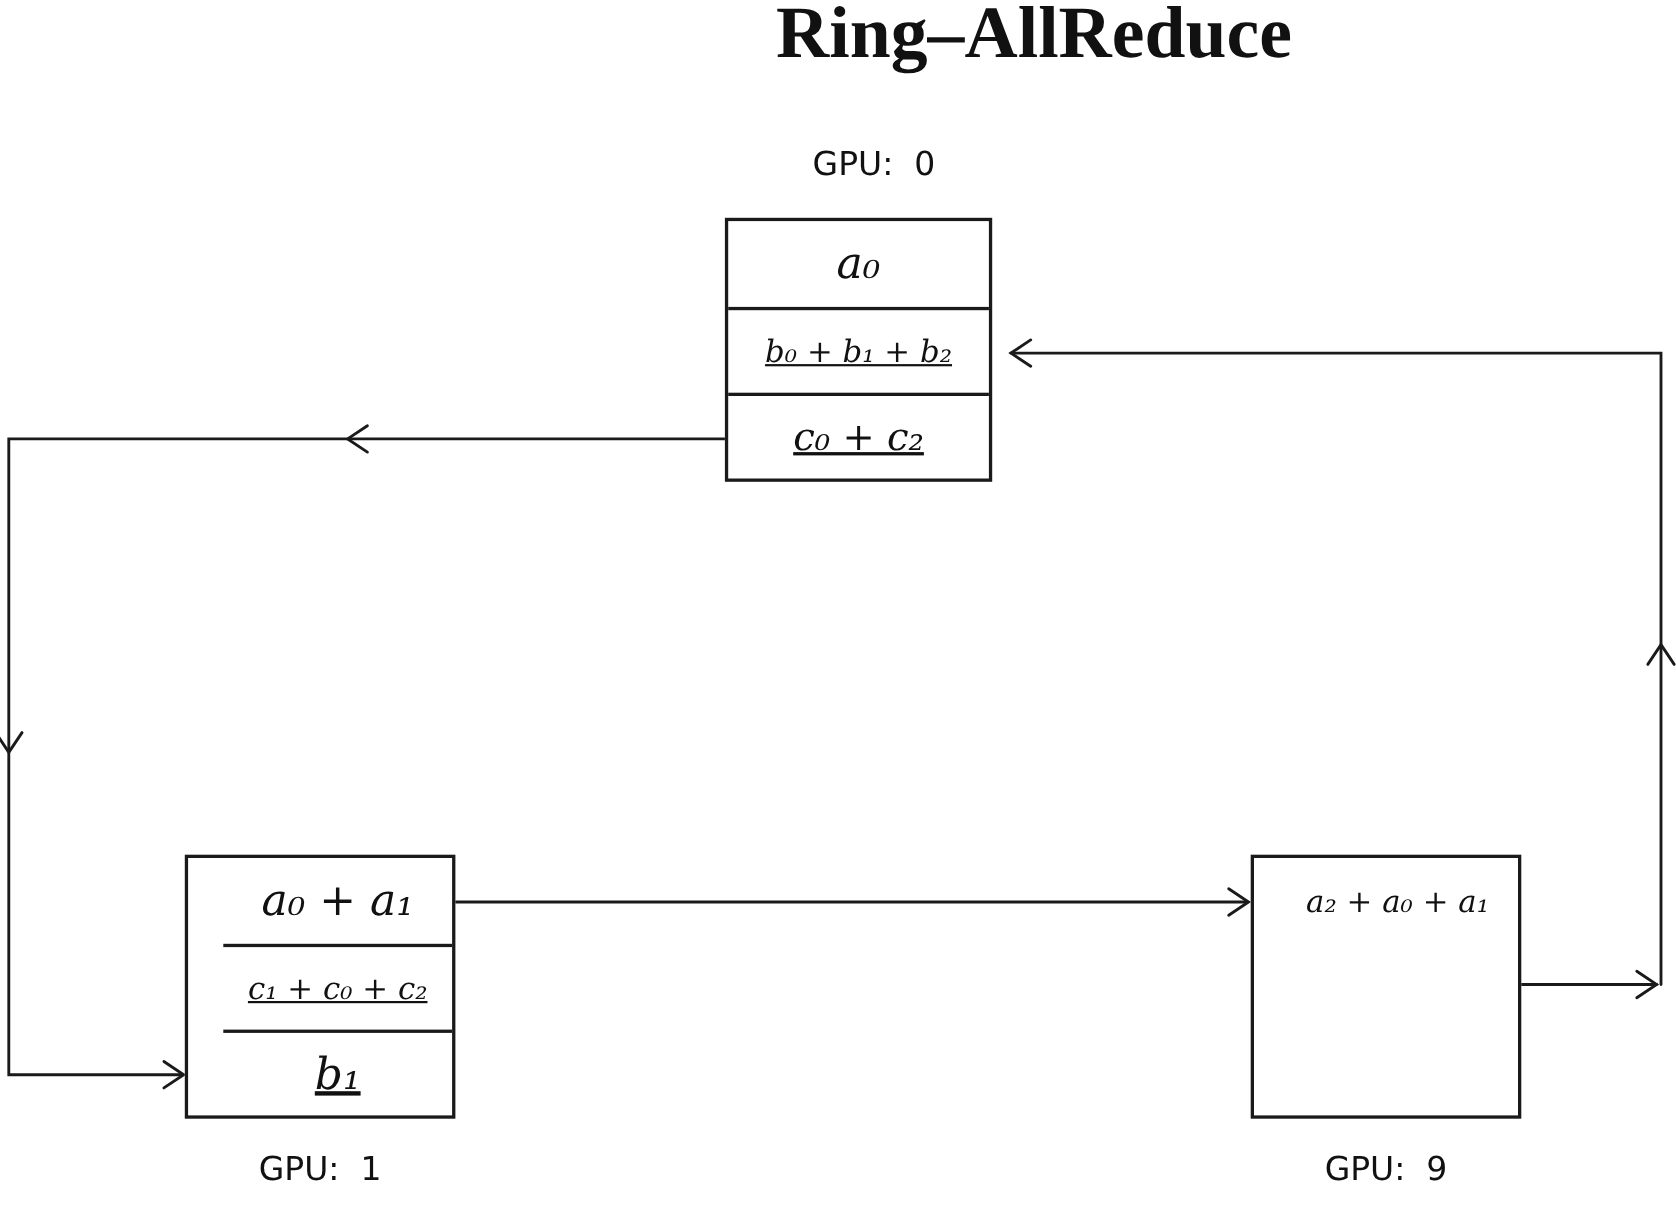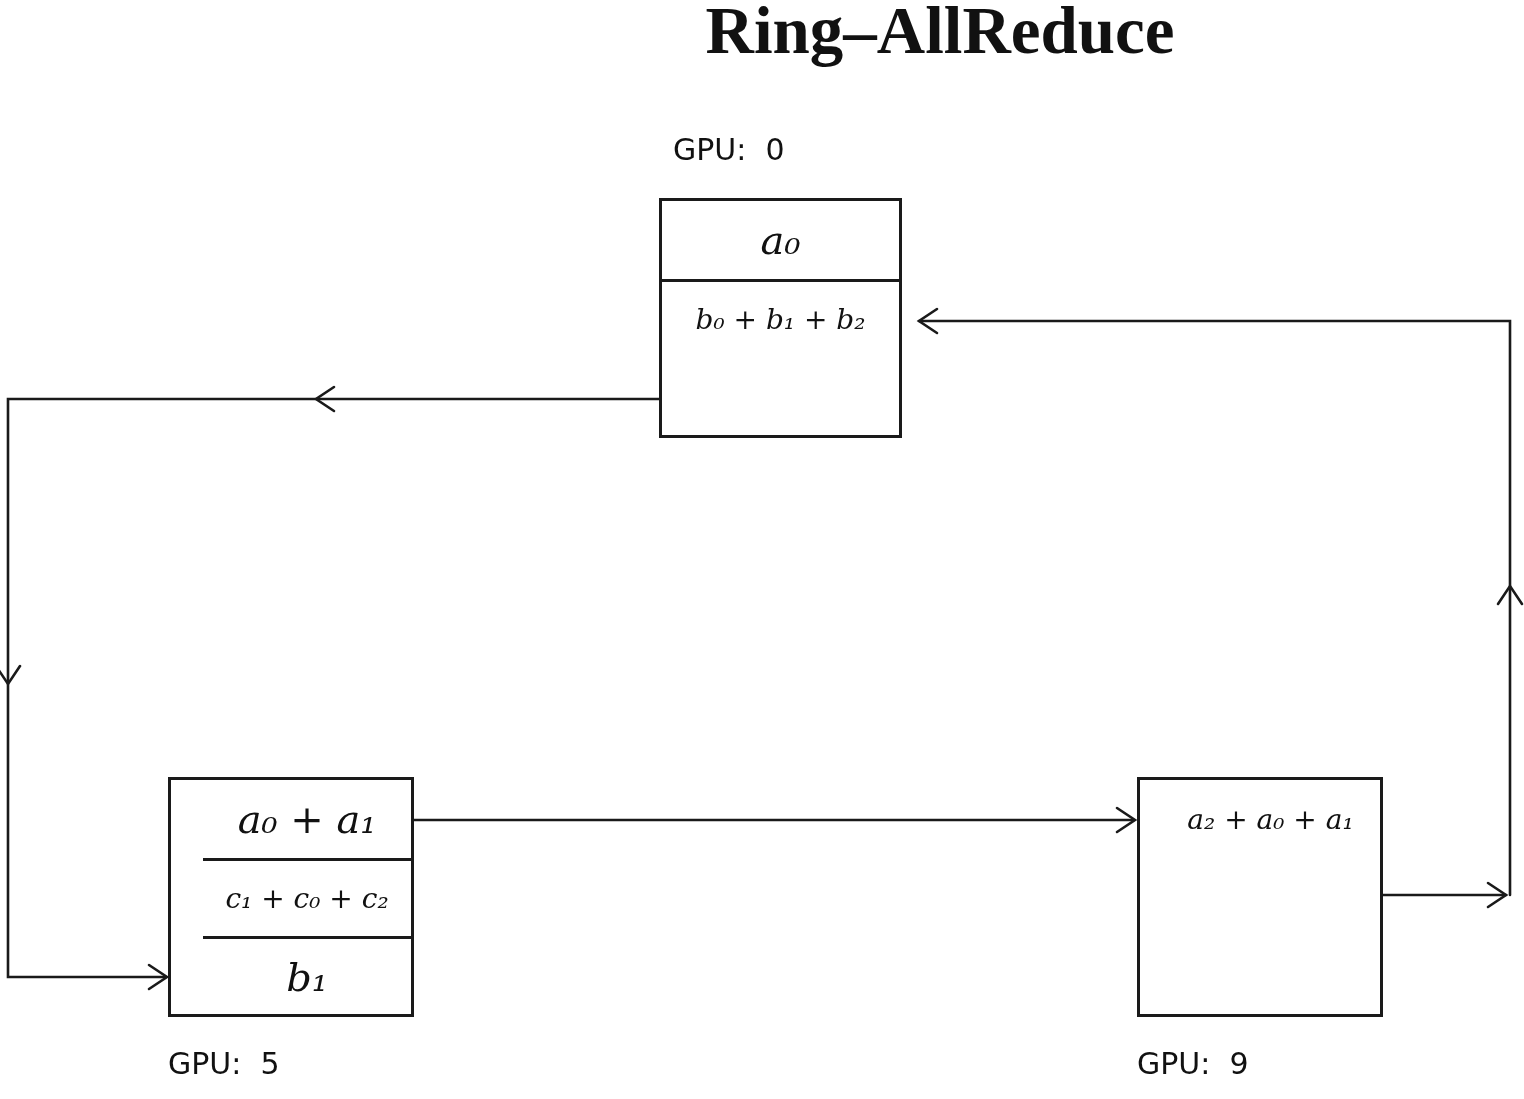--- a/index.html
+++ b/index.html
@@ -24,41 +24,41 @@
     font-size:67px;
     color:var(--text);
     white-space:nowrap;
     letter-spacing:0px;
   }
   .gpu-label{
     position:absolute;
     font-family:"DejaVu Sans","Liberation Sans",sans-serif;
     font-size:30px;
     color:var(--text);
-    text-align:left;
+    text-align:center;
     white-space:pre;
   }
   .gpu-box{
     position:absolute;
     box-sizing:border-box;
     border:3px solid var(--line);
     background:var(--bg);
   }
   .gpu-row{
     box-sizing:border-box;
     height:78px;
     display:flex;
     align-items:center;
     justify-content:center;
     font-family:"DejaVu Serif",serif;
     font-style:italic;
     color:var(--text);
     white-space:nowrap;
   }
-  .gpu-row + .gpu-row{border-top:3px solid var(--line);}
+  .gpu-row + .gpu-row{border-top:3px solid var(--line);text-decoration:underline;}
   .sz-lg{font-size:40px;}
   .sz-md{font-size:35px;}
   .sz-sm{font-size:28px;}
   svg.arrows{
     position:absolute;
     left:0;top:0;
     pointer-events:none;
   }
   svg.arrows polyline{
     fill:none;
@@ -95,27 +95,28 @@
       <polyline points="1510,895 1510,321 919,321"></polyline>
       <polyline points="1498,604 1510,586 1522,604"></polyline>
       <polyline points="937,309 919,321 937,333"></polyline>
     </g>
   </svg>
 
   <div class="gpu-label" style="left:673px;top:132px;width:243px;">GPU:  0</div>
   <div class="gpu-box" style="left:659px;top:198px;width:243px;height:240px;">
     <div class="gpu-row sz-lg">a₀</div>
     <div class="gpu-row sz-sm">b₀ + b₁ + b₂</div>
+    <div class="gpu-row sz-md">c₀ + c₂</div>
   </div>
 
   <div class="gpu-box" style="left:168px;top:777px;width:246px;height:240px;padding-left:32px;">
     <div class="gpu-row sz-lg">a₀ + a₁</div>
     <div class="gpu-row sz-sm">c₁ + c₀ + c₂</div>
     <div class="gpu-row sz-lg">b₁</div>
   </div>
-  <div class="gpu-label" style="left:168px;top:1046px;width:246px;">GPU:  5</div>
+  <div class="gpu-label" style="left:168px;top:1046px;width:246px;">GPU:  1</div>
 
   <div class="gpu-box" style="left:1137px;top:777px;width:246px;height:240px;padding-left:21px;">
     <div class="gpu-row sz-sm">a₂ + a₀ + a₁</div>
   </div>
   <div class="gpu-label" style="left:1137px;top:1046px;width:246px;">GPU:  9</div>
 
 </div>
 
 </body></html>

